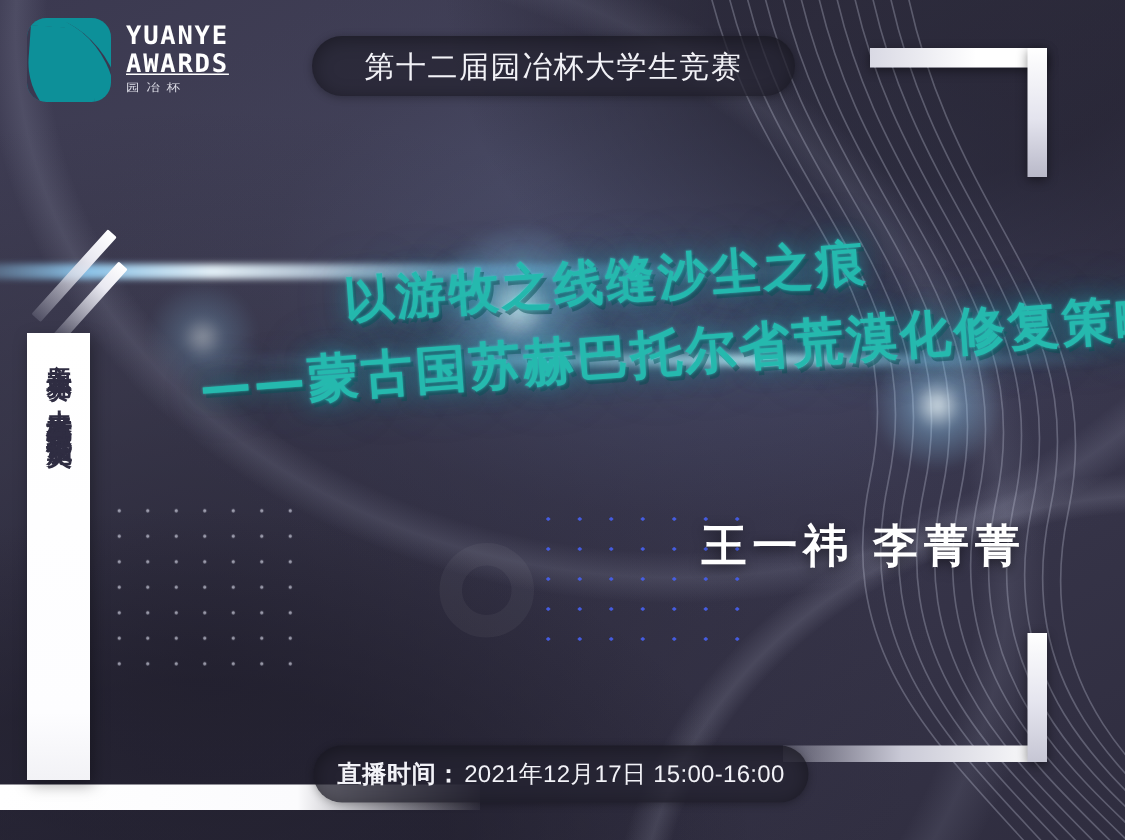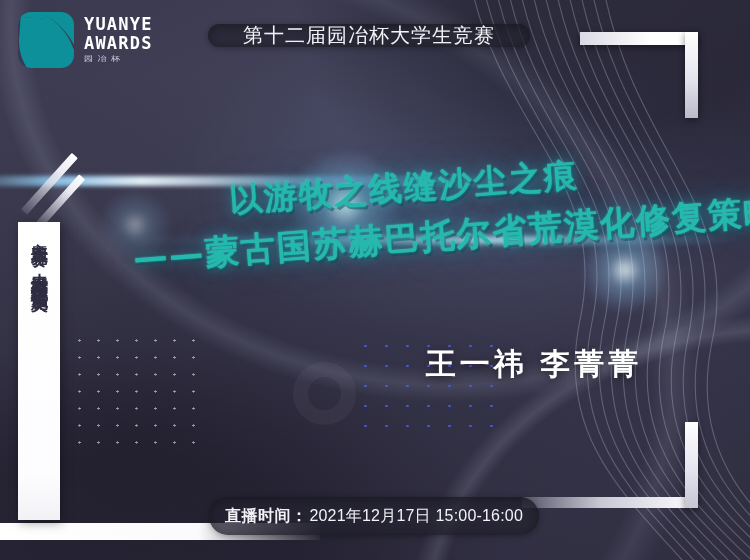--- a/index.html
+++ b/index.html
@@ -117,31 +117,31 @@
   .logo-mark .curve2{
     position:absolute;left:2px;top:14px;width:74px;height:70px;
     border-right:5px solid #3a3850;border-top:0;
     border-radius:0 80px 0 0;transform:rotate(28deg);
   }
   .logo-text{line-height:1;}
   .logo-text .l1,.logo-text .l2{
     font-weight:bold;letter-spacing:1.2px;font-size:17px;color:#fff;
     font-family:"DejaVu Sans Mono","Liberation Mono",monospace;
   }
-  .logo-text .l2{font-size:17px;margin-top:2px;}
+  .logo-text .l2{font-size:17px;margin-top:2px;text-decoration:underline;}
   .logo-cn{margin-top:3px;display:flex;gap:17px;font-size:9px;color:#dcdce6;
     letter-spacing:1px;transform:scaleY(.8);transform-origin:left top;}
 
   .pill{
     position:absolute;display:flex;align-items:center;justify-content:center;
     border-radius:22px;background:rgba(36,34,48,0.72);
     box-shadow:0 2px 12px rgba(0,0,0,.35) inset, 0 1px 6px rgba(0,0,0,.3);
     color:#f2f2f7;
   }
-  .pill-top{left:208px;top:24px;width:322px;height:23px;font-size:20px;letter-spacing:1px;}
+  .pill-top{left:208px;top:24px;width:322px;height:40px;font-size:20px;letter-spacing:1px;}
   .pill-bottom{left:209px;top:497px;width:330px;height:38px;font-size:16px;align-items:center;}
   .pill-bottom .lbl{font-weight:bold;letter-spacing:.5px;}
   .pill-bottom .val{margin-left:2px;letter-spacing:.2px;}
 
   
   .vbanner{
     position:absolute;left:18px;top:222px;width:42px;height:298px;
     background:linear-gradient(180deg,#ffffff 0%,#fdfdff 85%,#f2f2f6 100%);
     box-shadow:2px 3px 10px rgba(0,0,0,.35);
     display:flex;align-items:flex-start;justify-content:center;padding-top:8px;
@@ -165,21 +165,21 @@
       2px 3px 0 rgba(12,70,76,0.55),
       0 0 34px rgba(20,150,190,0.35);
     font-family:"DejaVu Sans","Liberation Sans",sans-serif;
   }
   .title .l1{padding-left:100px;}
   .title .l2{margin-top:5px;font-size:34px;}
 
   
   .authors{position:absolute;right:66px;top:344px;text-align:center;width:300px;}
   .authors .names{font-size:30px;font-weight:bold;letter-spacing:4px;color:#fff;
-    text-shadow:0 2px 8px rgba(0,0,0,.5);}
+    text-shadow:0 2px 8px rgba(0,0,0,.5);text-align:right;}
   .authors .org{margin-top:9px;font-size:16px;color:#e9e9f2;letter-spacing:1.5px;
     text-shadow:0 1px 5px rgba(0,0,0,.45);}
 </style>
 </head>
 <body>
 
 <div id="poster">
 
   <div class="bg">
     <div class="dark-blob"></div>

